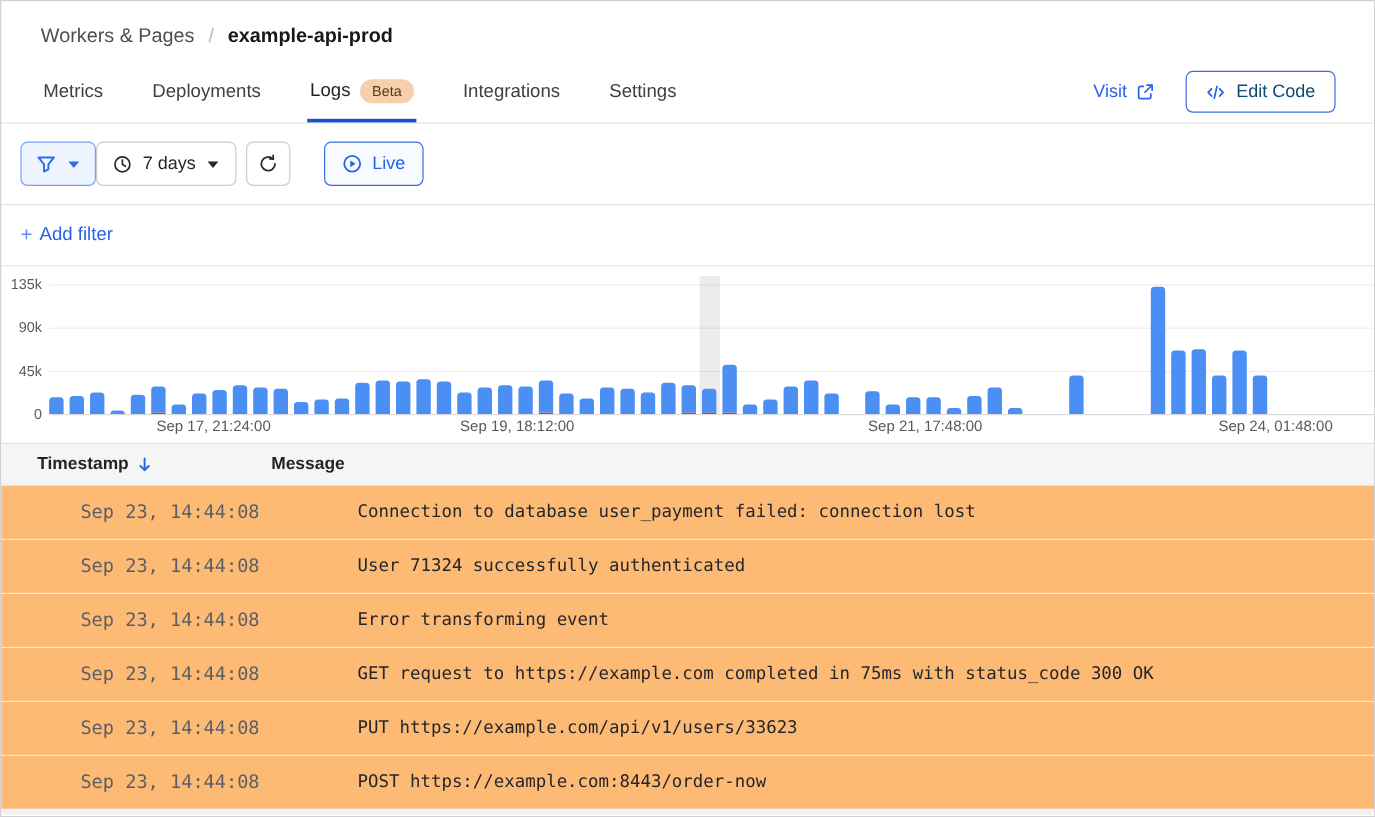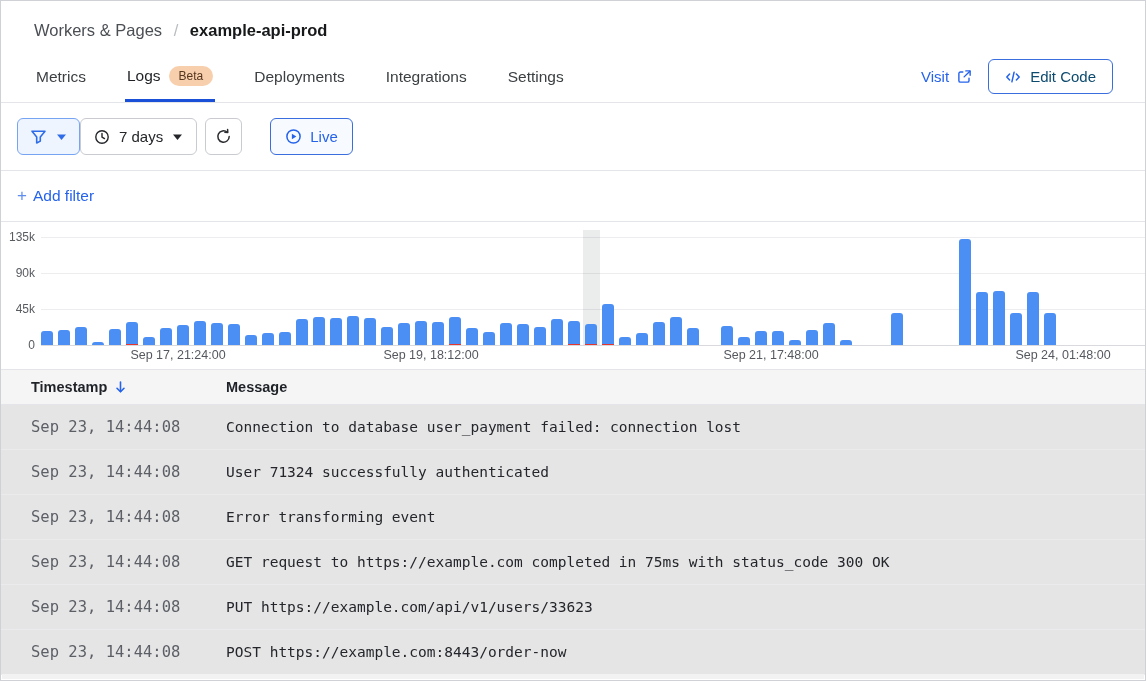--- a/index.html
+++ b/index.html
@@ -11,21 +11,21 @@
   }
   
   .breadcrumb { padding:20px 0 0 33px; font-size:16.5px; }
   .breadcrumb .section { color:#4b4f54; }
   .breadcrumb .sep { color:#b9bcc0; margin:0 7px; }
   .breadcrumb .current { color:#17181a; font-weight:bold; }
   .tabsrow { display:flex; align-items:flex-end; padding:0 32px 0 33px; margin-top:20px; border-bottom:1px solid #e4e5e8; height:43px; }
   .tab { display:flex; align-items:center; gap:8px; font-size:15.5px; color:#3c4043; padding:0 2px 13px 2px; margin-right:37px; cursor:pointer; border-bottom:3px solid transparent; }
   .tab.active { color:#1f2124; border-bottom-color:#1a4fd7; }
   .badge-beta { background:#f8cfad; color:#54361e; font-size:12px; padding:3px 10px; border-radius:999px; }
-  .hdr-actions { margin-left:auto; display:flex; align-items:center; gap:16px; padding-bottom:8px; }
+  .hdr-actions { margin-left:auto; display:flex; align-items:center; gap:26px; padding-bottom:8px; }
   .visit-link { display:flex; align-items:center; gap:8px; color:#2563eb; font-size:15px; cursor:pointer; }
   .btn-editcode { display:flex; align-items:center; gap:9px; color:#0c4a6e; font-size:15px; border:1px solid #3a6ddd; border-radius:6px; padding:8px 16px; background:#fff; cursor:pointer; }
   
   .toolbar { display:flex; align-items:center; padding:15px 12px 15px 16px; border-bottom:1px solid #e4e5e8; }
   .btn-filter { display:flex; align-items:center; gap:9px; background:#eef5ff; border:1px solid #77a4f2; border-radius:6px; height:37px; padding:0 12px; cursor:pointer; }
   .searchbox { flex:1; display:flex; align-items:center; gap:9px; border:1px solid #c9cbd0; border-radius:6px; height:37px; margin:0 15px 0 9px; padding:0 12px; background:#fff; }
   .searchbox input { border:none; outline:none; flex:1; font-size:15px; color:#333; font-family:"Liberation Sans",sans-serif; background:transparent; }
   .searchbox input::placeholder { color:#5b5e64; opacity:1; }
   .btn-range { display:flex; align-items:center; gap:9px; border:1px solid #c9cbd0; border-radius:6px; height:37px; padding:0 13px; background:#fff; font-size:15px; color:#24262a; cursor:pointer; }
   .btn-refresh { display:flex; align-items:center; justify-content:center; width:37px; height:37px; border:1px solid #c9cbd0; border-radius:6px; background:#fff; margin-left:8px; cursor:pointer; }
@@ -52,21 +52,21 @@
   .tooltip .tt-tz { color:#9aa0a6; font-weight:normal; }
   .tt-row { display:flex; align-items:center; margin-top:13px; font-size:14px; color:#26282d; }
   .tt-dot { width:11px; height:11px; border-radius:50%; margin-right:10px; flex:0 0 11px; }
   .tt-val { margin-left:auto; font-weight:bold; color:#1f2124; }
   
   .logtable { border-top:1px solid #e4e5e8; }
   .thead { display:flex; align-items:center; height:35px; background:#f5f5f6; border-bottom:1px solid #e4e5e8; font-size:14.5px; font-weight:bold; color:#1f2328; }
   .thead .c-marker, .trow .c-marker { width:14px; margin-left:16px; flex:0 0 14px; }
   .c-ts { flex:0 0 195px; display:flex; align-items:center; gap:7px; }
   .c-msg { flex:1; }
-  .trow { display:flex; align-items:center; height:45px; border-bottom:1px solid #ebebed; background:#e5e5e5; cursor:pointer; }
+  .trow { display:flex; align-items:center; height:45px; border-bottom:1px solid #ebebed; background:#fdba74; cursor:pointer;gap:36px; }
   .marker { width:5px; height:19px; border-radius:3px; }
   .marker.error { background:#dd1f2d; }
   .marker.info { background:#2e6bf0; }
   .mono { font-family:"DejaVu Sans Mono", monospace; }
   .ts-text { color:#5c5f66; font-size:15.5px; }
   .msg-text { color:#24262b; font-size:14.5px; }
   .bottom-strip { position:absolute; left:1px; right:1px; bottom:1px; height:5px; background:#f2f2f3; }
   svg { display:block; }
 </style>
 </head>
@@ -77,27 +77,27 @@
   <div class="breadcrumb">
     <span class="section">Workers &amp; Pages</span>
     <span class="sep">/</span>
     <span class="current">example-api-prod</span>
   </div>
 
   <div class="tabsrow">
     <div class="tab">
         <span>Metrics</span>
       </div>
+    <div class="tab">
+        <span>Deployments</span>
+      </div>
     <div class="tab active">
       <span>Logs</span>
       <span class="badge-beta">Beta</span>
     </div>
-    <div class="tab">
-        <span>Deployments</span>
-      </div>
     <div class="tab">
         <span>Integrations</span>
       </div>
     <div class="tab">
         <span>Settings</span>
       </div>
     <div class="hdr-actions">
       <div class="visit-link">
         <span>Visit</span>
         <span>

